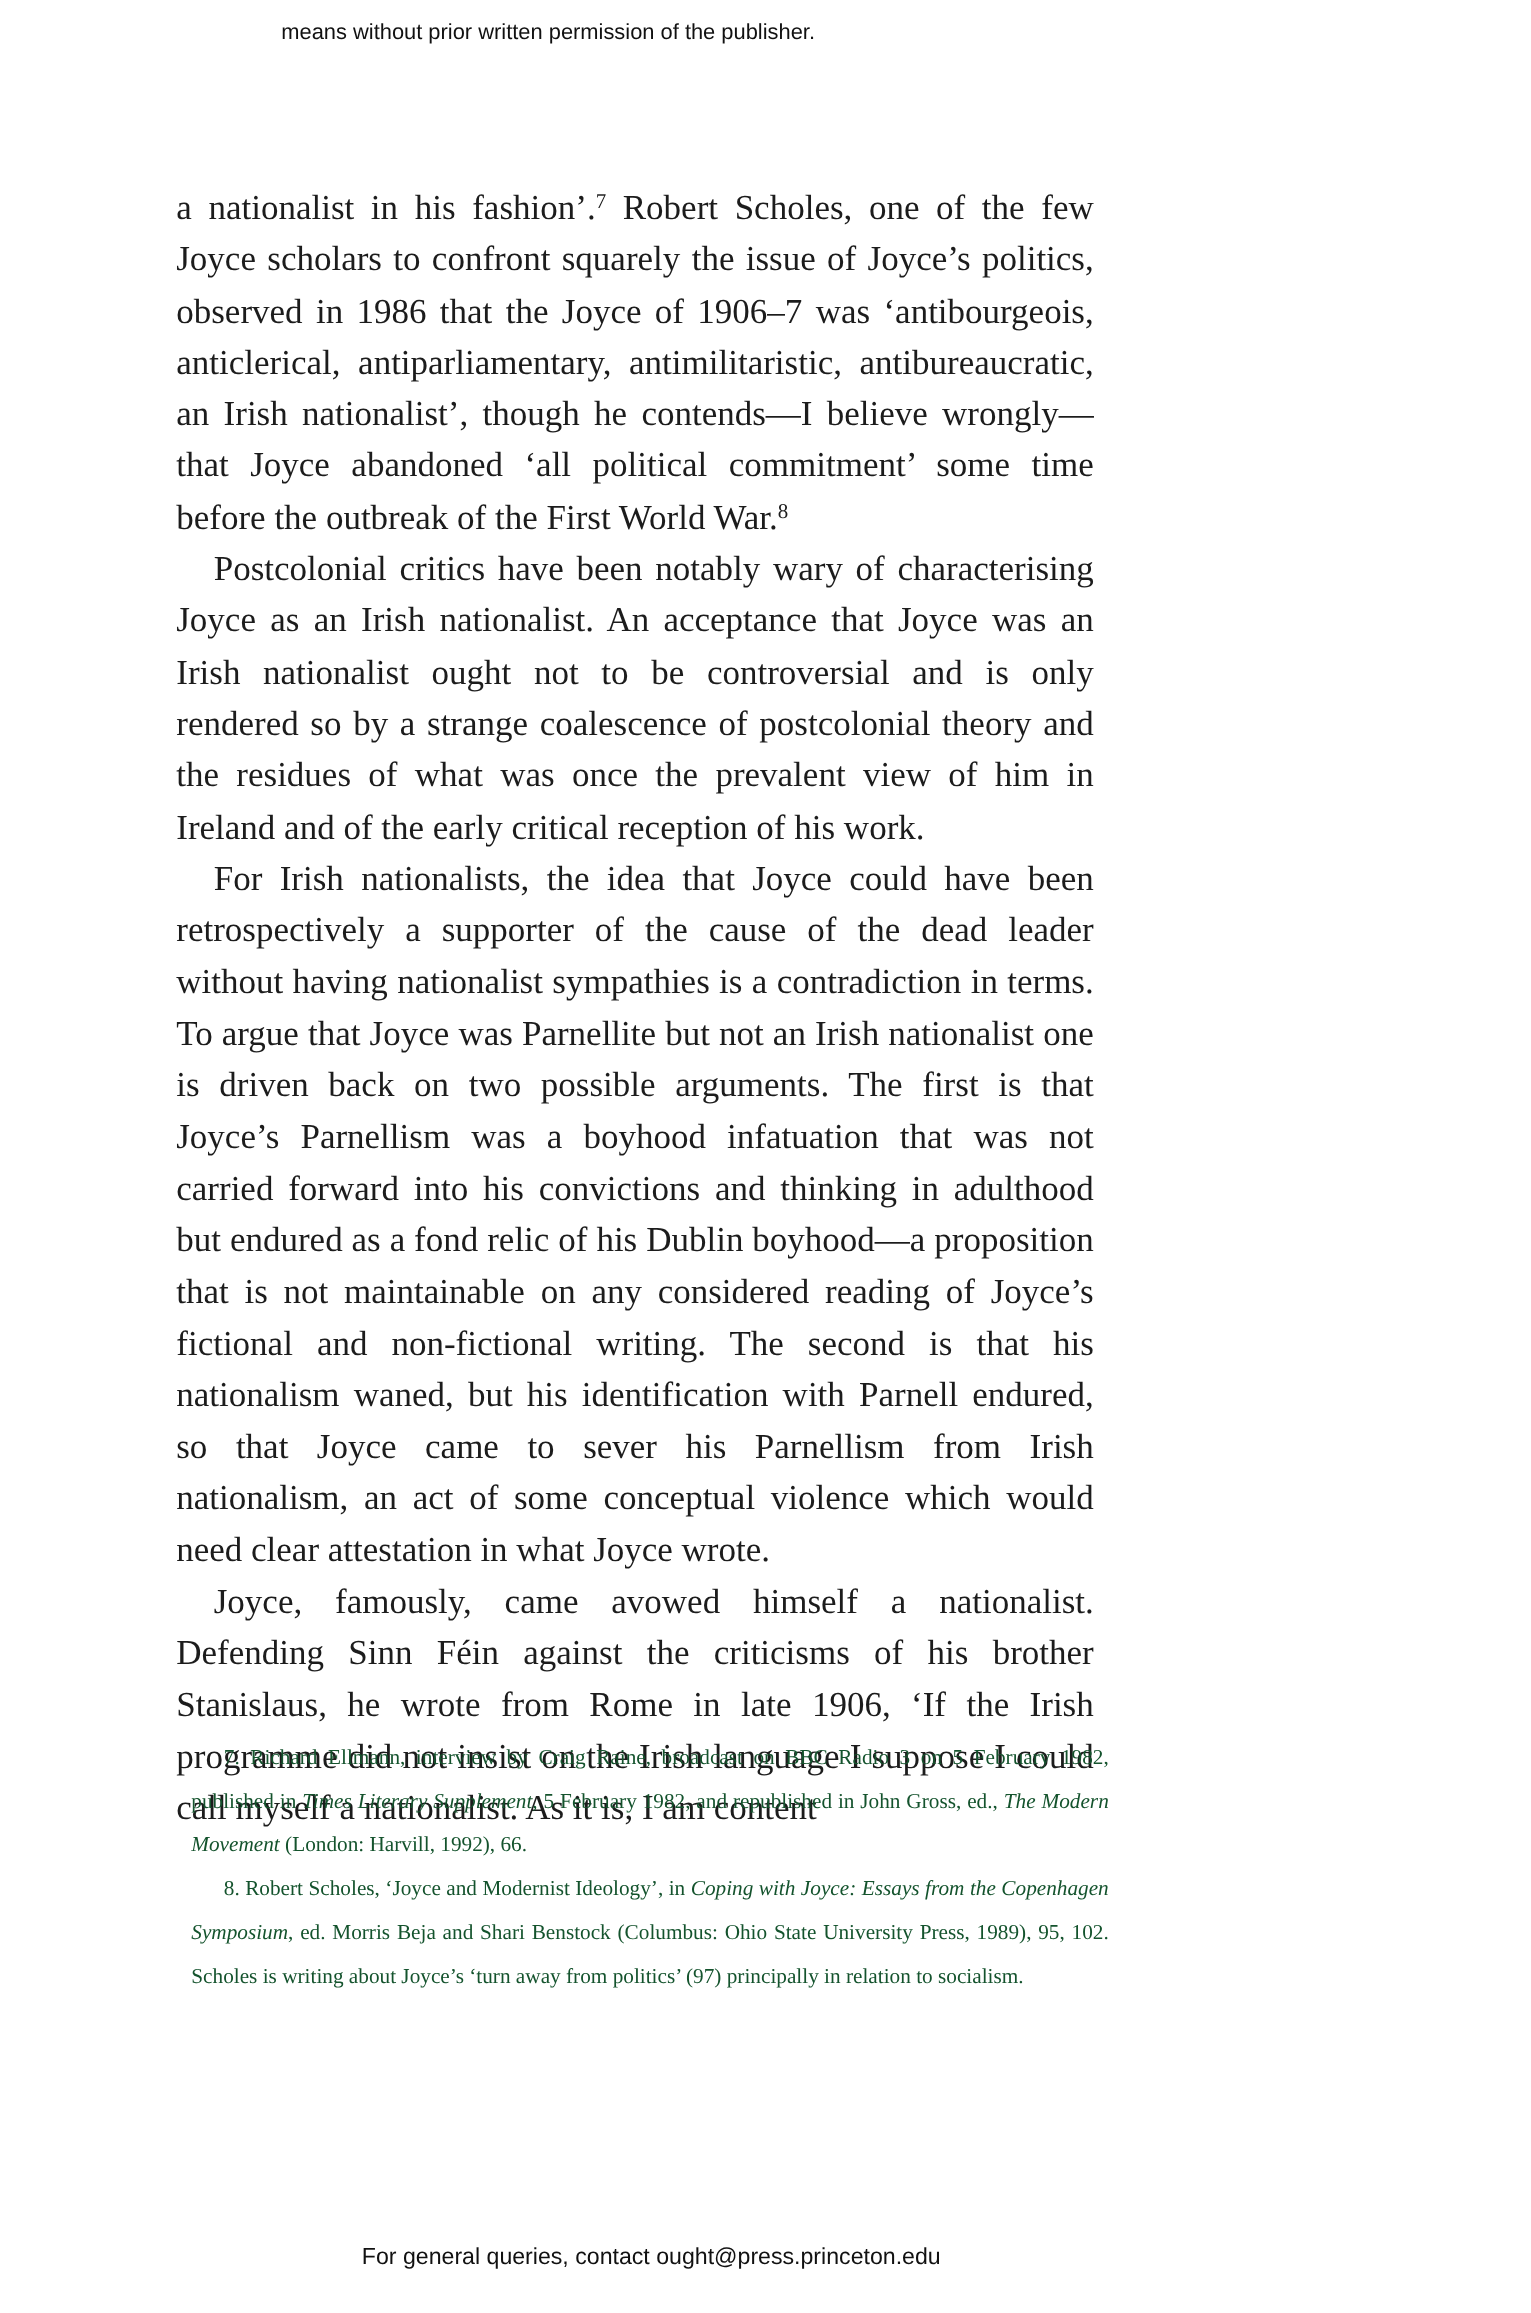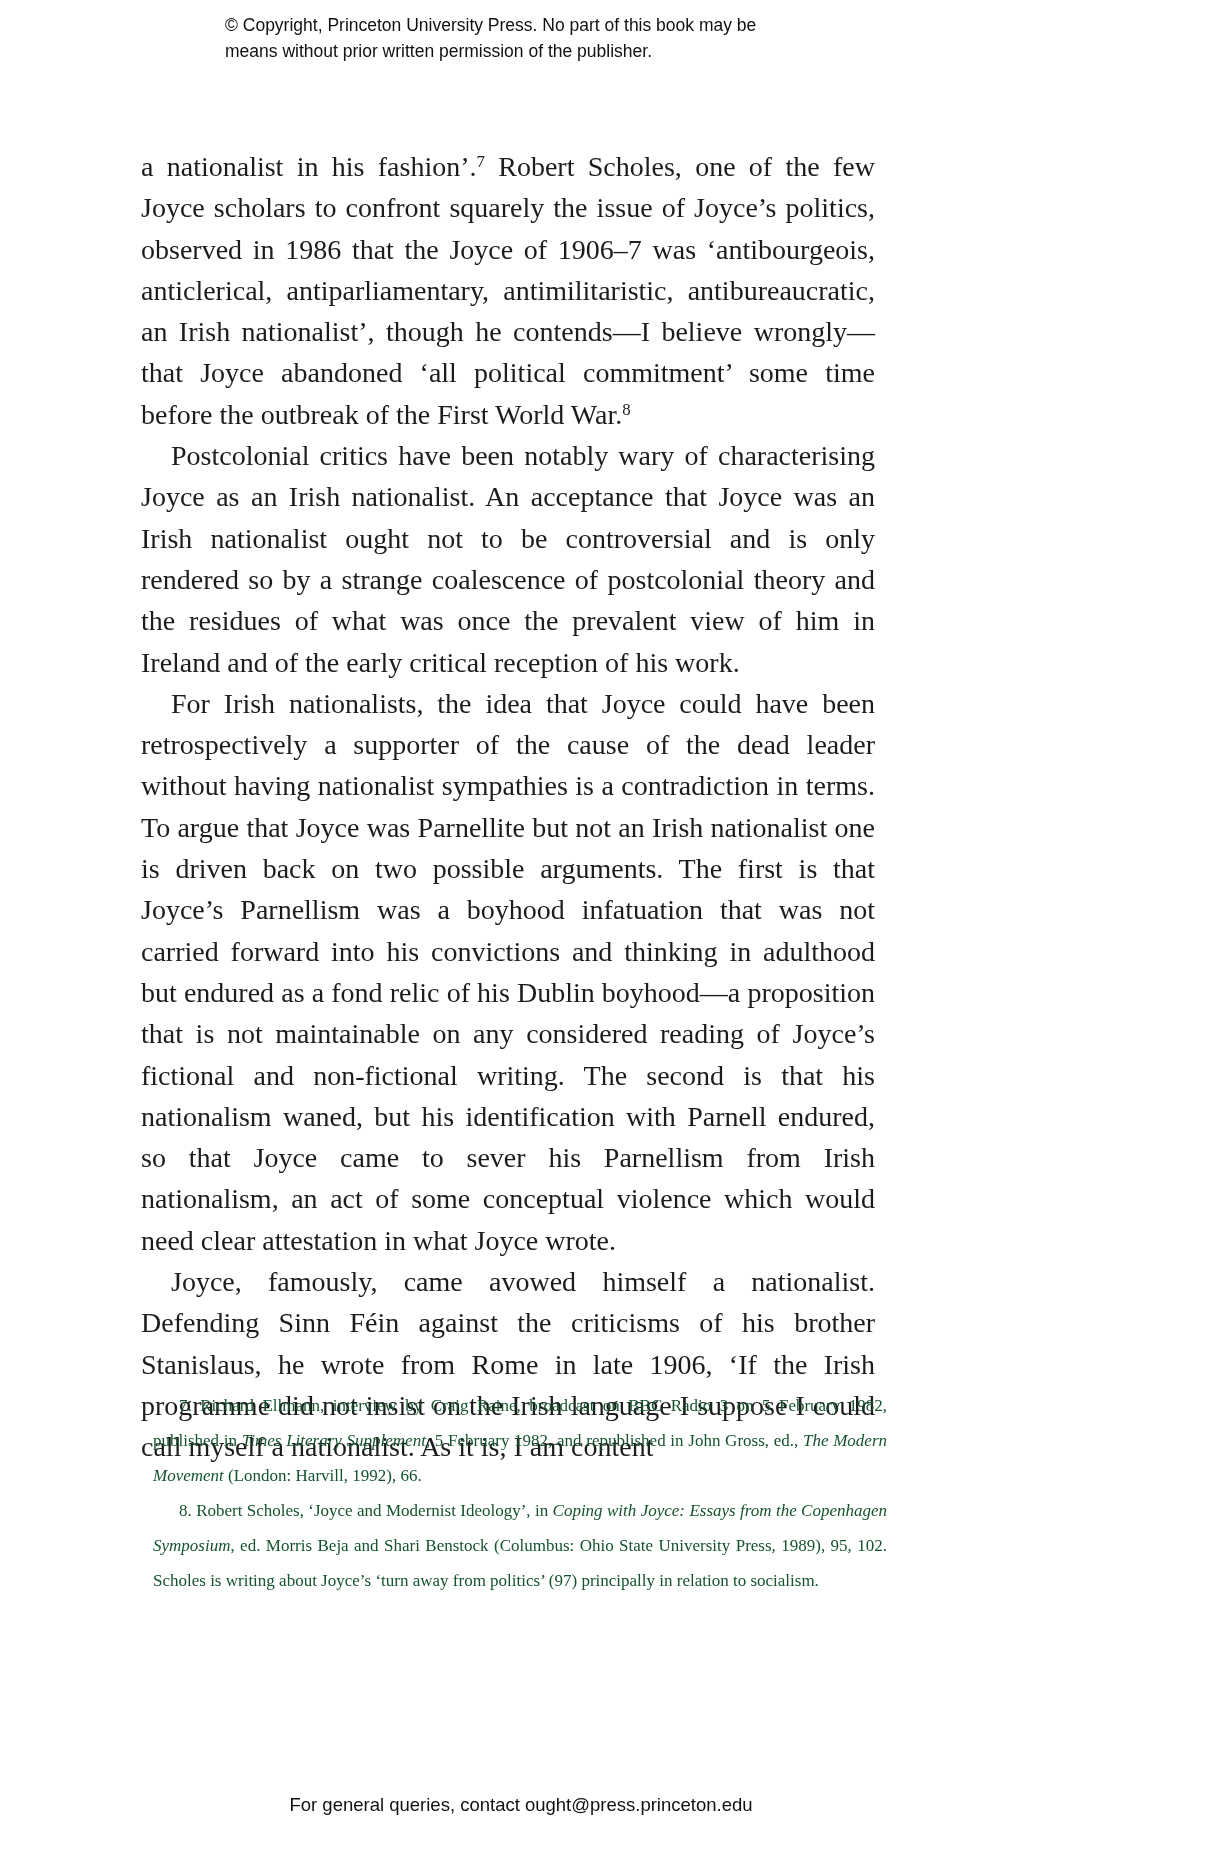--- a/index.html
+++ b/index.html
@@ -76,21 +76,20 @@
     font-size: 18.5px;
     color: #111111;
   }
 </style>
 </head>
 <body>
 
 <div class="page">
 
   <div class="copyright">
-    <div>© Copyright, Princeton University Press. No part of this book may be</div>
     <div>means without prior written permission of the publisher.</div>
   </div>
 
 
   <div class="body-text">
       <p>a nationalist in his fashion’.<sup>7</sup> Robert Scholes, one of the few Joyce scholars to confront squarely the issue of Joyce’s politics, observed in 1986 that the Joyce of 1906–7 was ‘antibourgeois, anticlerical, antiparliamentary, antimilitaristic, antibureaucratic, an Irish nationalist’, though he contends—I believe wrongly—that Joyce abandoned ‘all political commitment’ some time before the outbreak of the First World War.<sup>8</sup></p>
       <p class="indent">Postcolonial critics have been notably wary of characterising Joyce as an Irish nationalist. An acceptance that Joyce was an Irish nationalist ought not to be controversial and is only rendered so by a strange coalescence of postcolonial theory and the residues of what was once the prevalent view of him in Ireland and of the early critical reception of his work.</p>
       <p class="indent">For Irish nationalists, the idea that Joyce could have been retrospectively a supporter of the cause of the dead leader without having nationalist sympathies is a contradiction in terms. To argue that Joyce was Parnellite but not an Irish nationalist one is driven back on two possible arguments. The first is that Joyce’s Parnellism was a boyhood infatuation that was not carried forward into his convictions and thinking in adulthood but endured as a fond relic of his Dublin boyhood—a proposition that is not maintainable on any considered reading of Joyce’s fictional and non-fictional writing. The second is that his nationalism waned, but his identification with Parnell endured, so that Joyce came to sever his Parnellism from Irish nationalism, an act of some conceptual violence which would need clear attestation in what Joyce wrote.</p>
       <p class="indent">Joyce, famously, came avowed himself a nationalist. Defending Sinn Féin against the criticisms of his brother Stanislaus, he wrote from Rome in late 1906, ‘If the Irish programme did not insist on the Irish language I suppose I could call myself a nationalist. As it is, I am content</p>
     </div>

